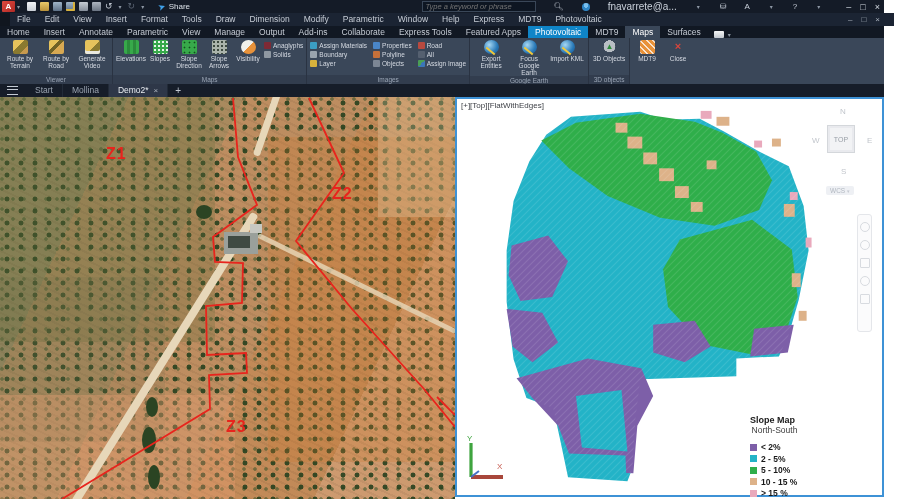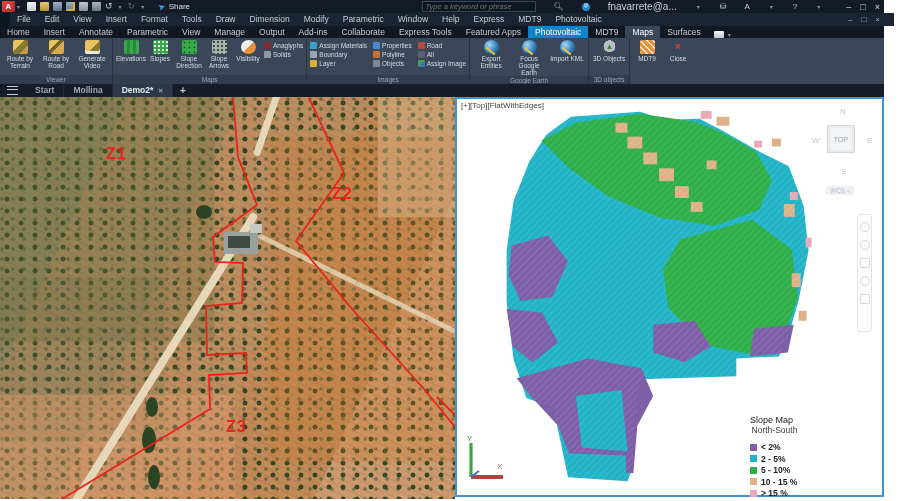--- a/index.html
+++ b/index.html
@@ -78,21 +78,21 @@
   .si-aimg{background:linear-gradient(135deg,#4a9e55 0 50%,#3b76b8 50%);}
   .i-globe{border-radius:50%;background:radial-gradient(circle at 35% 35%,#a6d8f4,#2a7ab8 60%,#14508a);}
   .i-globe::after{content:"";position:absolute;left:1px;bottom:2px;width:11px;height:2px;background:#f0c83a;transform:rotate(40deg);}
   .i-3dobj{background:radial-gradient(circle at 50% 45%,#b8bec4 55%,transparent 56%);}
   .i-3dobj::after{content:"▲";position:absolute;left:4px;top:2px;color:#2e8b3a;font-size:8px;}
   .i-mdt9{background:#e8923a;background-image:repeating-linear-gradient(45deg,rgba(255,255,255,.75) 0 1.5px,transparent 1.5px 4.5px);}
   .i-close{color:#d8453c;font-size:11px;font-weight:bold;text-align:center;line-height:13px;}
   .loosebtns{display:flex;align-items:flex-start;padding:2px 4px;gap:6px;}
 
   
-  .filetabs{position:absolute;left:0;top:84px;width:884px;height:13px;background:#161d29;display:flex;align-items:center;color:#9ba4b0;font-size:8.5px;font-weight:bold;}
+  .filetabs{position:absolute;left:0;top:84px;width:884px;height:13px;background:#161d29;display:flex;align-items:center;color:#9ba4b0;font-size:8.5px;}
   .hamb{width:11px;height:7px;margin:0 8px 0 7px;border-top:1.5px solid #c3cad3;border-bottom:1.5px solid #c3cad3;position:relative;}
   .hamb::after{content:"";position:absolute;left:0;top:1.7px;width:100%;height:1.5px;background:#c3cad3;}
   .ftab{padding:0 9px;line-height:13px;border-right:1px solid #222b38;}
   .ftab.active{background:#2e3748;color:#e8ecf1;display:flex;align-items:flex-start;gap:5px;}
   .ftab .x{color:#aab2bd;font-size:8px;}
   .fplus{padding:0 7px;color:#c3cad3;font-size:10px;}
 
   
   .content{position:absolute;left:0;top:97px;width:884px;height:402px;background:#fff;}
 
@@ -130,21 +130,21 @@
   .viewcube{position:absolute;left:352px;top:8px;width:70px;height:92px;color:#c2c6cc;font-size:8px;}
   .vc-n{position:absolute;left:31px;top:0;} .vc-s{position:absolute;left:32px;top:60px;}
   .vc-w{position:absolute;left:3px;top:29px;} .vc-e{position:absolute;left:58px;top:29px;}
   .vc-top{position:absolute;left:18px;top:18px;width:26px;height:26px;background:#f2f3f5;border:1px solid #d4d7db;box-shadow:inset 0 0 0 2px #e9eaee;display:flex;align-items:center;justify-content:center;font-size:7px;color:#9aa0a8;}
   .vc-wcs{position:absolute;left:17px;top:79px;background:#eef0f4;border-radius:2px;padding:1px 4px;font-size:6.5px;color:#b2b8c1;}
   .vc-wcs .caret2{font-size:5px;color:#c6cad1;}
   .navbar{position:absolute;left:400px;top:115px;width:15px;height:118px;background:#fbfbfc;border:1px solid #e4e6ea;border-radius:3px;display:flex;flex-direction:column;align-items:center;gap:8px;padding-top:7px;box-sizing:border-box;}
   .nbi{width:8px;height:8px;border:1.3px solid #d8dbe0;border-radius:50%;}
   .nbi.sq{border-radius:1px;}
   .legend{position:absolute;left:293px;top:316px;color:#1a1a1a;}
-  .lg-title{font-size:9px;font-weight:normal;}
+  .lg-title{font-size:9px;font-weight:bold;}
   .lg-sub{font-size:8.5px;color:#3c3c3c;margin-bottom:7px;text-align:right;}
   .lg-row{display:flex;align-items:center;gap:4px;margin-top:1.5px;}
   .lg-row .lbl{font-size:8.5px;font-weight:bold;}
   .ucs{position:absolute;left:6px;top:336px;}
 
   .gearth-col{width:36px;}
 </style>
 </head>
 <body>
 

